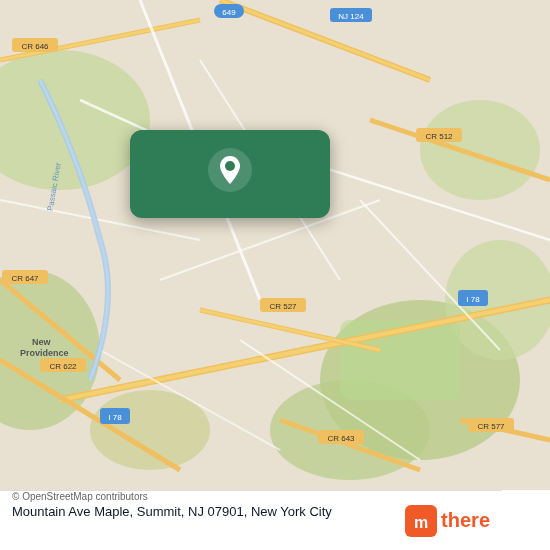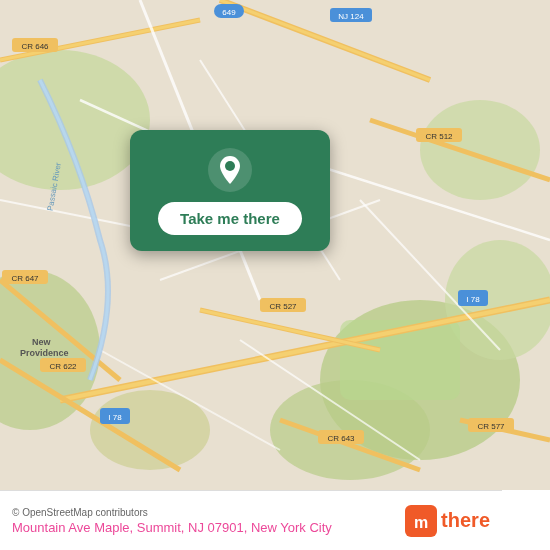--- a/index.html
+++ b/index.html
@@ -59,40 +59,39 @@
       cursor: pointer;
       white-space: nowrap;
     }
 
     
     #bottom-bar {
       width: 502px;
       height: 60px;
       background: #fff;
       display: flex;
-      align-items: center;
       justify-content: space-between;
       padding: 0 12px;
       border-top: 1px solid #ddd;
     }
 
     #bottom-left {
       display: flex;
       flex-direction: column;
       gap: 2px;
     }
 
     #osm-credit {
       font-size: 10px;
       color: #666;
     }
 
     #address-text {
       font-size: 13px;
-      color: #ec4899;
+      color: #0f172a;
       font-weight: 500;
     }
 
     #moovit-logo {
       display: flex;
       align-items: center;
       gap: 4px;
       font-size: 20px;
       font-weight: 700;
       color: #f05a28;
@@ -195,21 +194,20 @@
     <text x="28" y="178" font-size="8" fill="#6699bb" font-family="Arial" transform="rotate(-80, 60, 180)">Passaic River</text>
   </svg>
 
   <div id="popup-card">
 
     <svg id="popup-pin" viewBox="0 0 44 44" xmlns="http://www.w3.org/2000/svg">
       <circle cx="22" cy="22" r="22" fill="rgba(255,255,255,0.15)"></circle>
       <path d="M22 8 C16 8 12 13 12 18 C12 25 22 36 22 36 C22 36 32 25 32 18 C32 13 28 8 22 8 Z" fill="#fff"></path>
       <circle cx="22" cy="18" r="5" fill="#2e7d57"></circle>
     </svg>
-    <button id="popup-btn">Take me there</button>
   </div>
 </div>
 
 <div id="bottom-bar">
   <div id="bottom-left">
     <span id="osm-credit">© OpenStreetMap contributors</span>
     <span id="address-text">Mountain Ave Maple, Summit, NJ 07901, New York City</span>
   </div>
   <div id="moovit-logo">
     <svg id="moovit-icon" viewBox="0 0 32 32" xmlns="http://www.w3.org/2000/svg">

